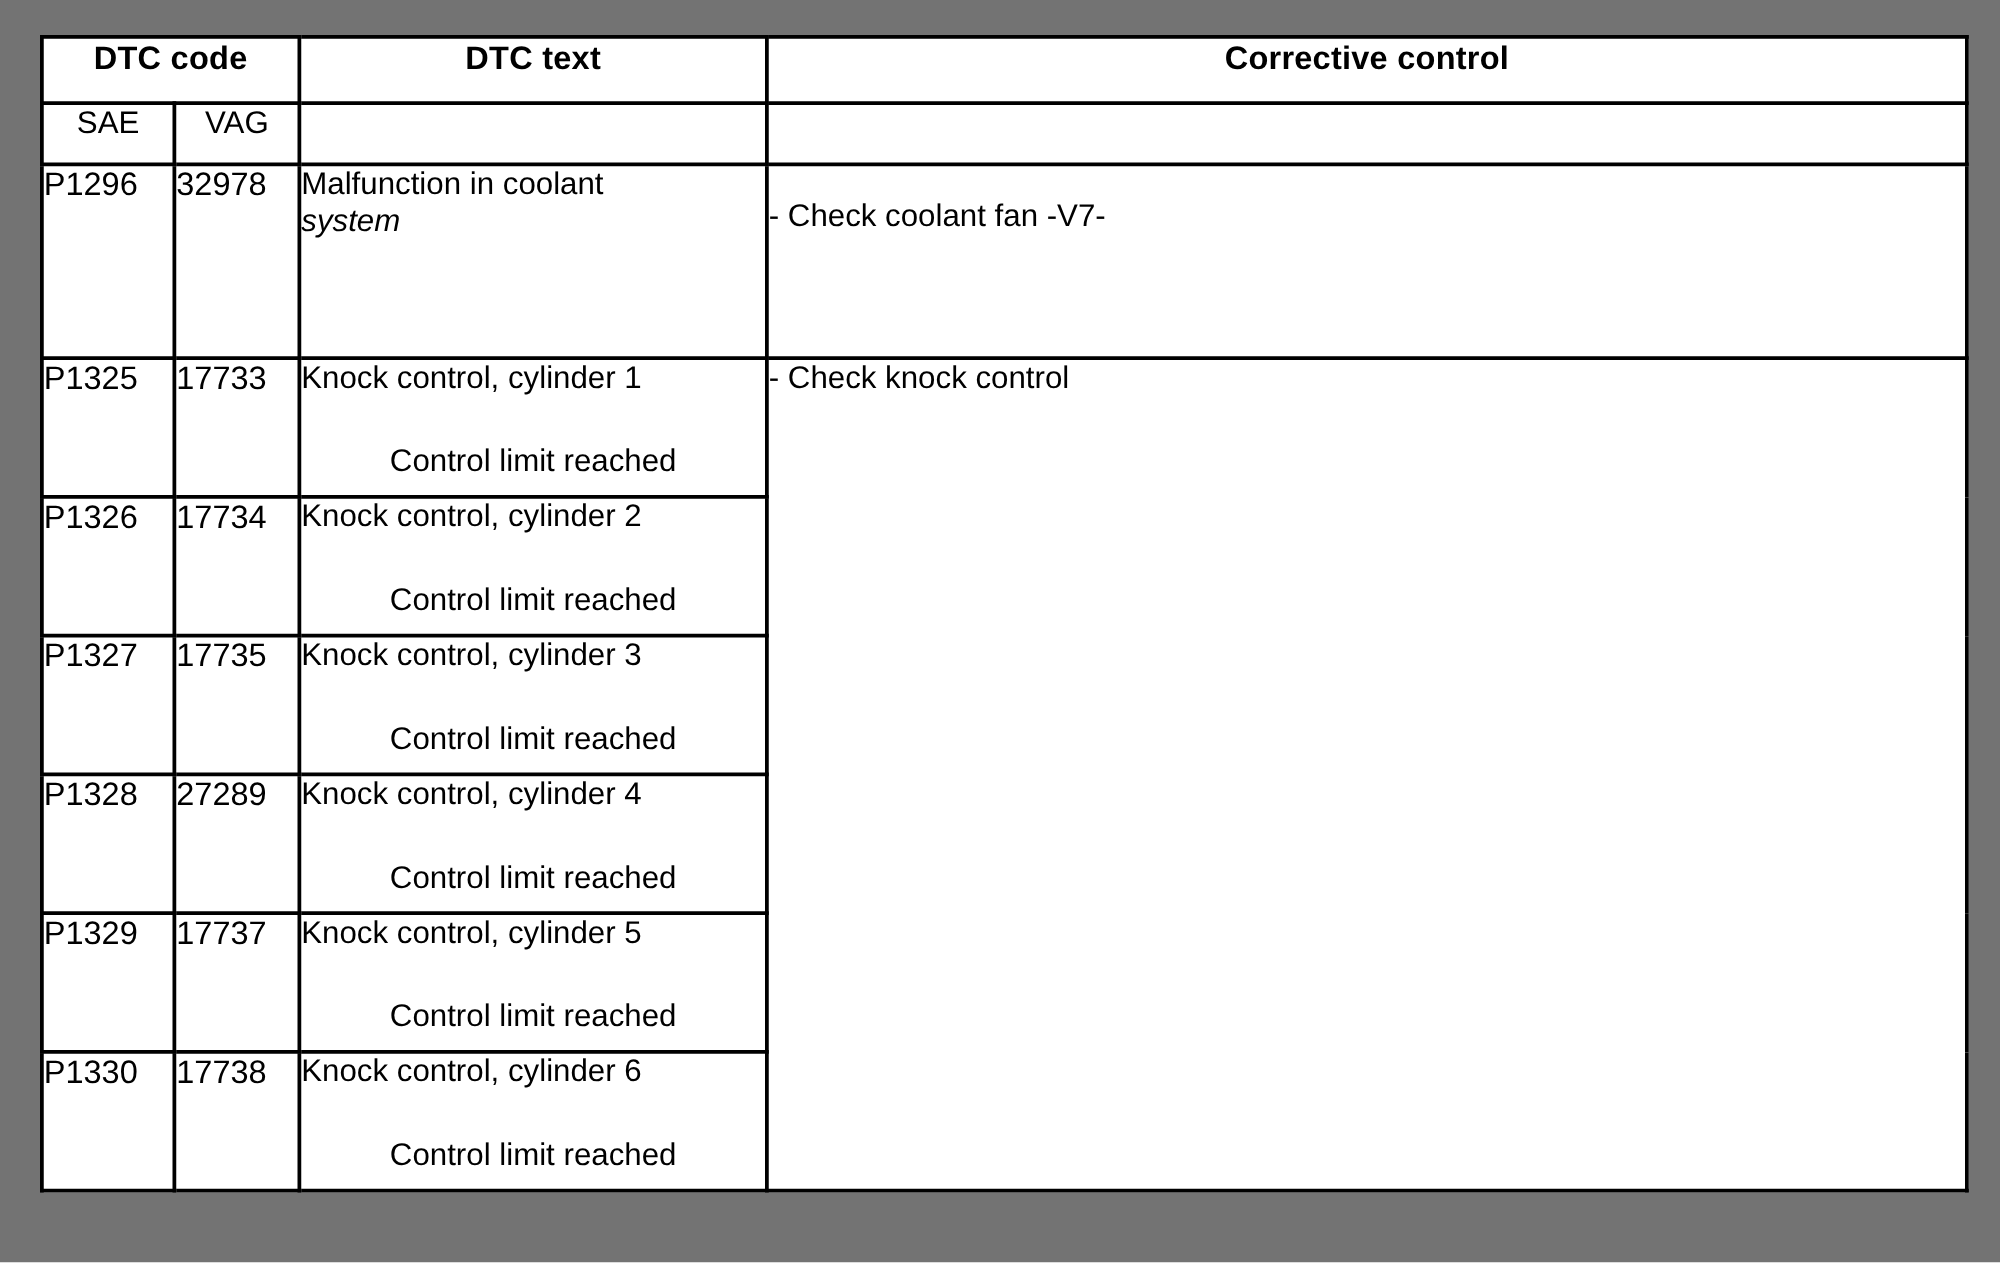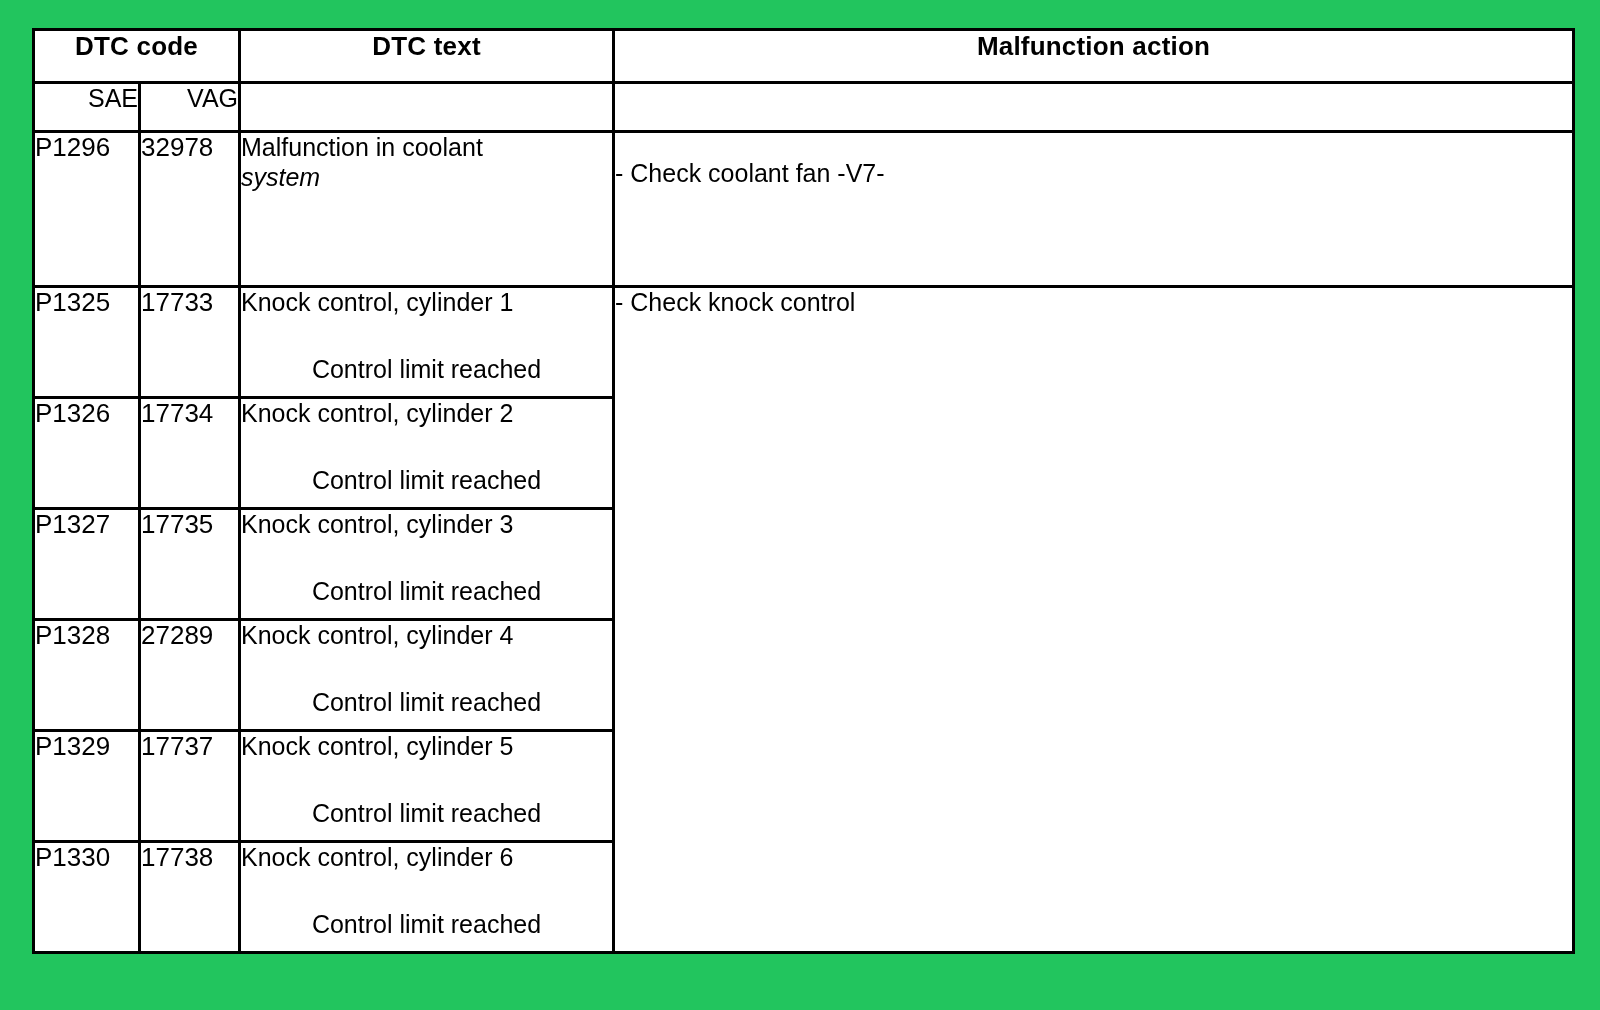--- a/index.html
+++ b/index.html
@@ -13,21 +13,21 @@
     height: 1010px;
     font-family: "Liberation Sans", sans-serif;
     color: #000000;
     overflow: hidden;
   }
 
   .page {
     position: relative;
     width: 1600px;
     height: 1010px;
-    background: #22c55e;
+    background: #737373;
   }
 
   
   table.dtc-table {
     position: absolute;
     left: 32px;
     top: 28px;
     width: 1540px;
     border-collapse: collapse;
     table-layout: fixed;
@@ -52,21 +52,21 @@
   .hdr-main {
     height: 50px;
     text-align: center;
     vertical-align: middle;
     font-weight: bold;
     font-size: 26px;
     letter-spacing: 0.2px;
   }
   .hdr-sub {
     height: 46px;
-    text-align: right;
+    text-align: center;
     vertical-align: middle;
     font-weight: normal;
     font-size: 25px;
   }
   .hdr-sub-blank {
     height: 46px;
   }
 
   
   .cell-code {
@@ -110,21 +110,21 @@
     <colgroup>
       <col class="c-sae">
       <col class="c-vag">
       <col class="c-text">
       <col class="c-corr">
     </colgroup>
     <thead>
       <tr>
         <th class="hdr-main" colspan="2">DTC code</th>
         <th class="hdr-main">DTC text</th>
-        <th class="hdr-main">Malfunction action</th>
+        <th class="hdr-main">Corrective control</th>
       </tr>
       <tr>
         <th class="hdr-sub">SAE</th>
         <th class="hdr-sub">VAG</th>
         <th class="hdr-sub-blank"></th>
         <th class="hdr-sub-blank"></th>
       </tr>
     </thead>
     <tbody>
 

